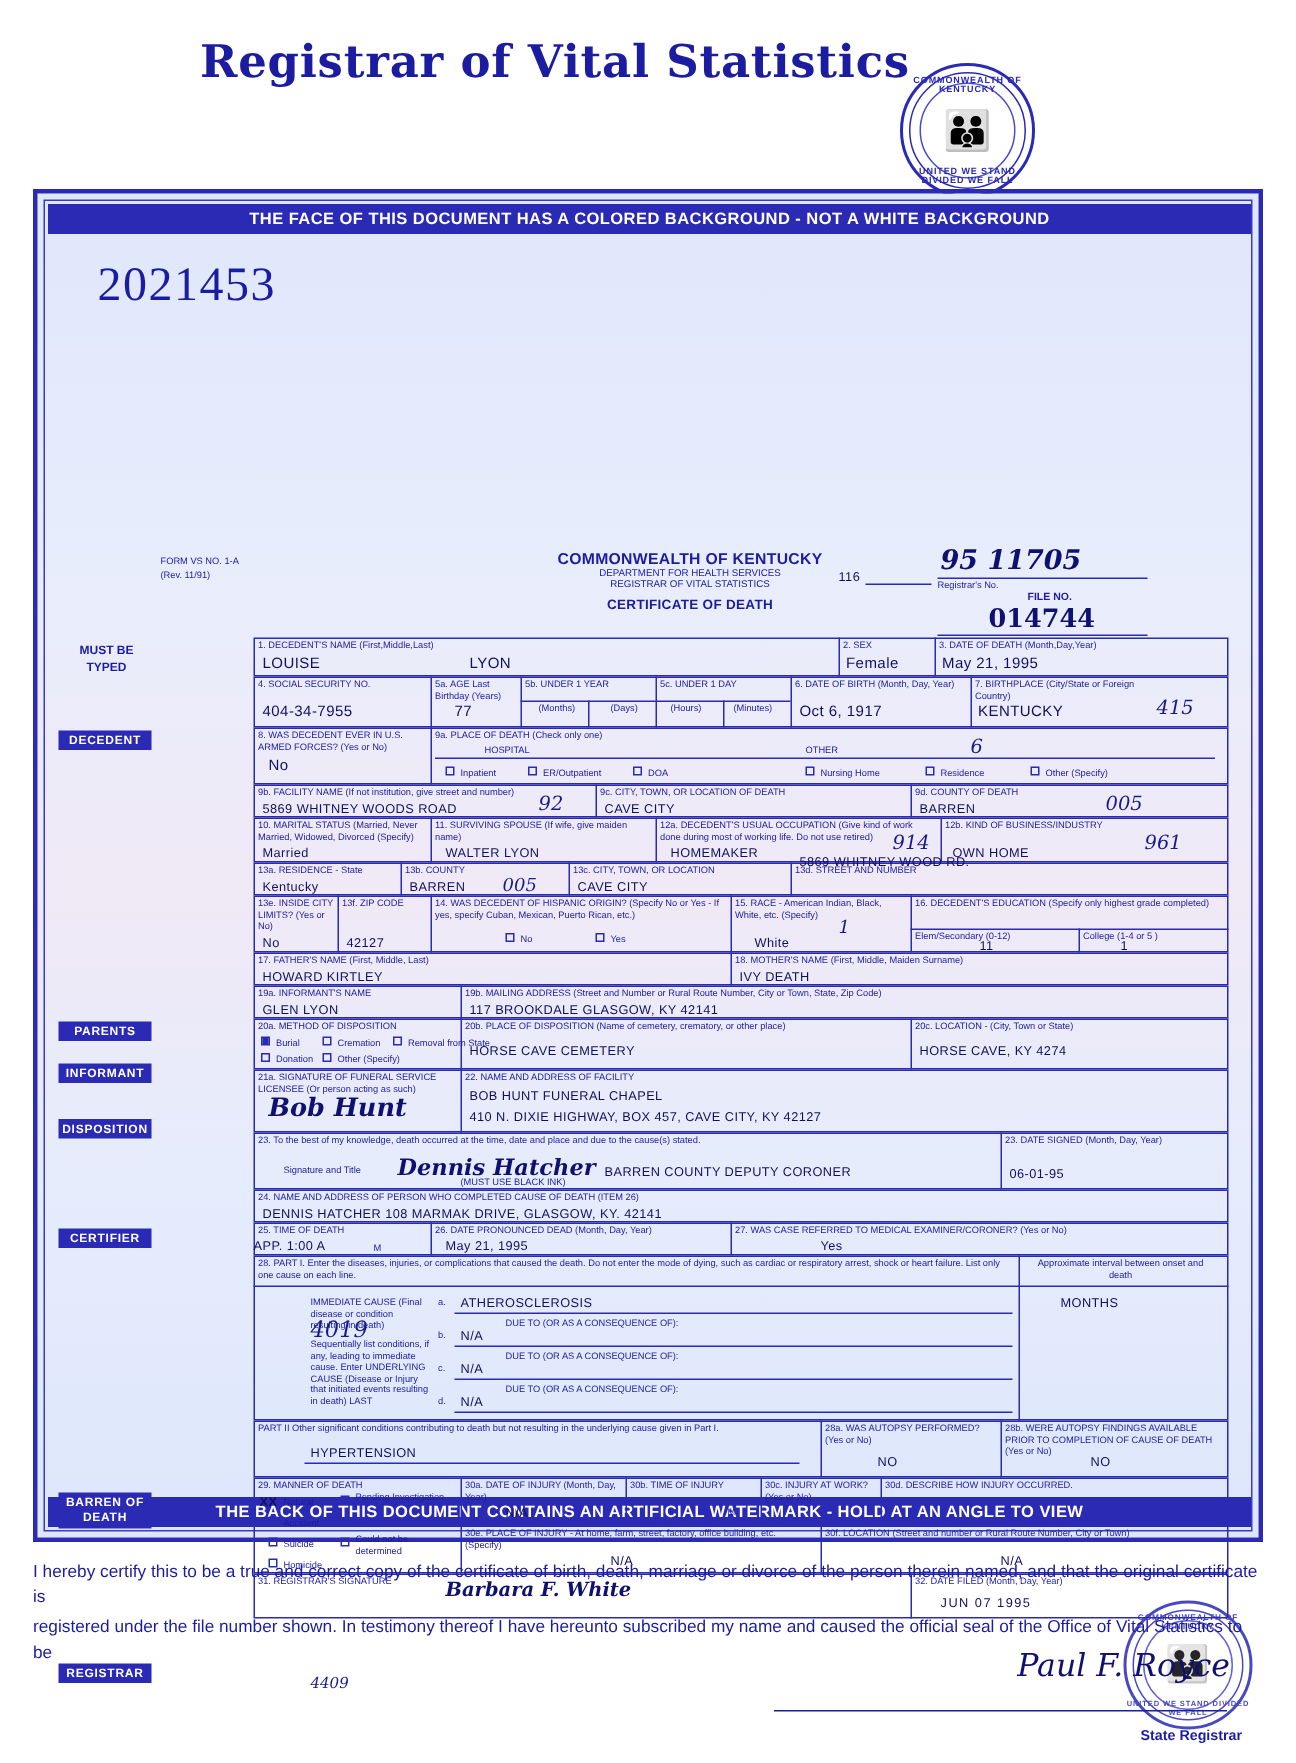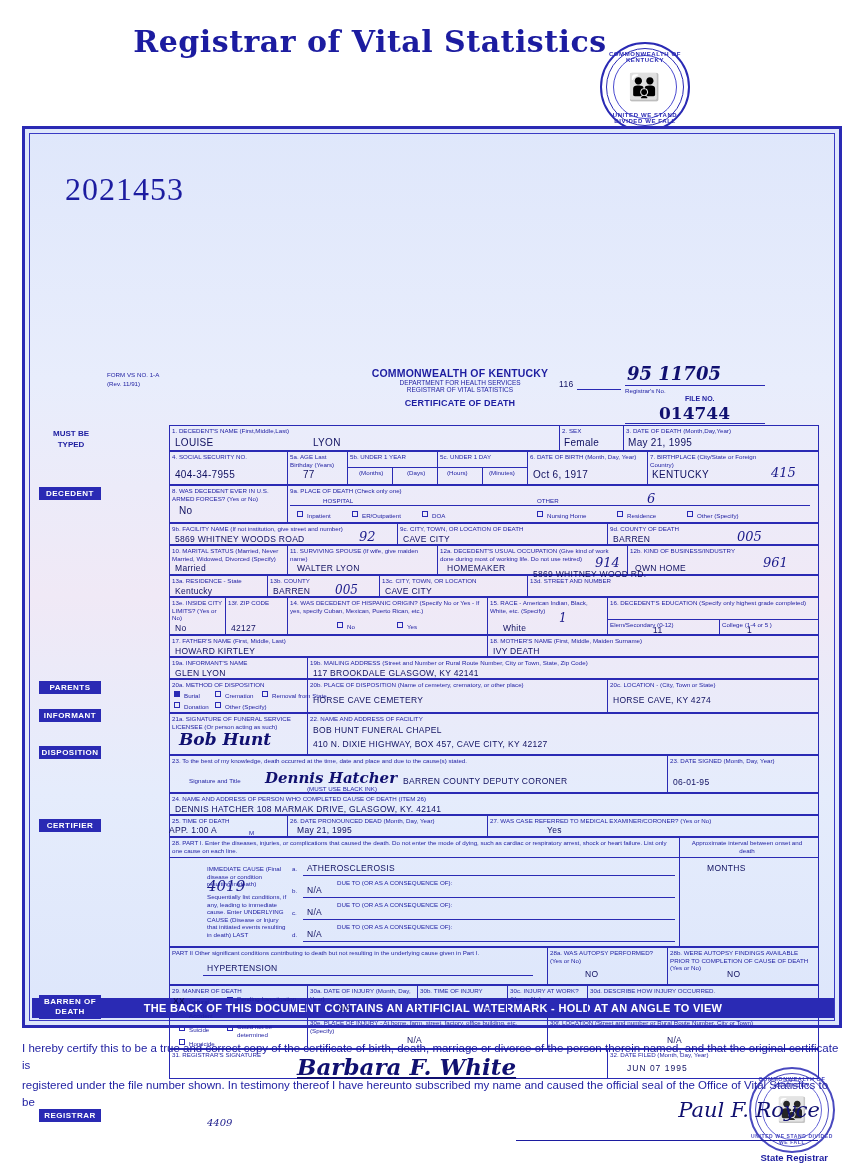--- a/index.html
+++ b/index.html
@@ -111,20 +111,21 @@
     <div class="seal seal-top">
       <div class="ring2"></div>
         <div class="ring3"></div>
       <div class="arc-top">COMMONWEALTH OF KENTUCKY</div>
       <div class="fig">👪</div>
       <div class="arc-bot">UNITED WE STAND  DIVIDED WE FALL</div>
     </div>
   </div>
 
   <div class="cert">
+    <div class="banner top">THE FACE OF THIS DOCUMENT HAS A COLORED BACKGROUND - NOT A WHITE BACKGROUND</div>
     <div class="banner bot">THE BACK OF THIS DOCUMENT CONTAINS AN ARTIFICIAL WATERMARK - HOLD AT AN ANGLE TO VIEW</div>
     <div class="docnum">2021453</div>
 
     <div class="musttyped">MUST BE TYPED</div>
     <div class="tab" style="top:358px;">DECEDENT</div>
     <div class="tab" style="top:552px;">PARENTS</div>
     <div class="tab" style="top:580px;">INFORMANT</div>
     <div class="tab" style="top:617px;">DISPOSITION</div>
     <div class="tab" style="top:690px;">CERTIFIER</div>
     <div class="tab" style="top:866px;line-height:1.25;">BARREN OF DEATH</div>
@@ -419,21 +420,21 @@
       <div class="ft" style="left:483px;top:630px;width:220px;">30d. DESCRIBE HOW INJURY OCCURRED.</div>
 
       <div class="ft" style="left:203px;top:662px;width:230px;">30e. PLACE OF INJURY - At home, farm, street, factory, office building, etc.  (Specify)</div>
       <div class="fv sm" style="left:300px;top:678px;">N/A</div>
       <div class="ft" style="left:443px;top:662px;width:256px;">30f. LOCATION (Street and number or Rural Route Number, City or Town)</div>
       <div class="fv sm" style="left:560px;top:678px;">N/A</div>
 
       <div class="box" style="left:62px;top:692px;width:650px;height:30px;"></div>
       <div class="ln" style="left:500px;top:692px;width:1px;height:30px;"></div>
       <div class="ft" style="left:65px;top:694px;">31. REGISTRAR'S SIGNATURE</div>
-      <div class="hwb" style="left:190px;top:696px;font-size:23px;text-decoration:underline;">Barbara F. White</div>
+      <div class="hwb" style="left:190px;top:696px;font-size:13px;">Barbara F. White</div>
       <div class="hw" style="left:100px;top:760px;font-size:10px;">4409</div>
       <div class="ft" style="left:503px;top:694px;">32. DATE FILED (Month, Day, Year)</div>
       <div class="fv sm" style="left:520px;top:706px;letter-spacing:1px;">JUN 07 1995</div>
 
     </div>
   </div>
 
   <div class="certify">
     <p>I hereby certify this to be a true and correct copy of the certificate of birth, death, marriage or divorce of the person therein named, and that the original certificate is</p>
     <p>registered under the file number shown. In testimony thereof I have hereunto subscribed my name and caused the official seal of the Office of Vital Statistics to be</p>

